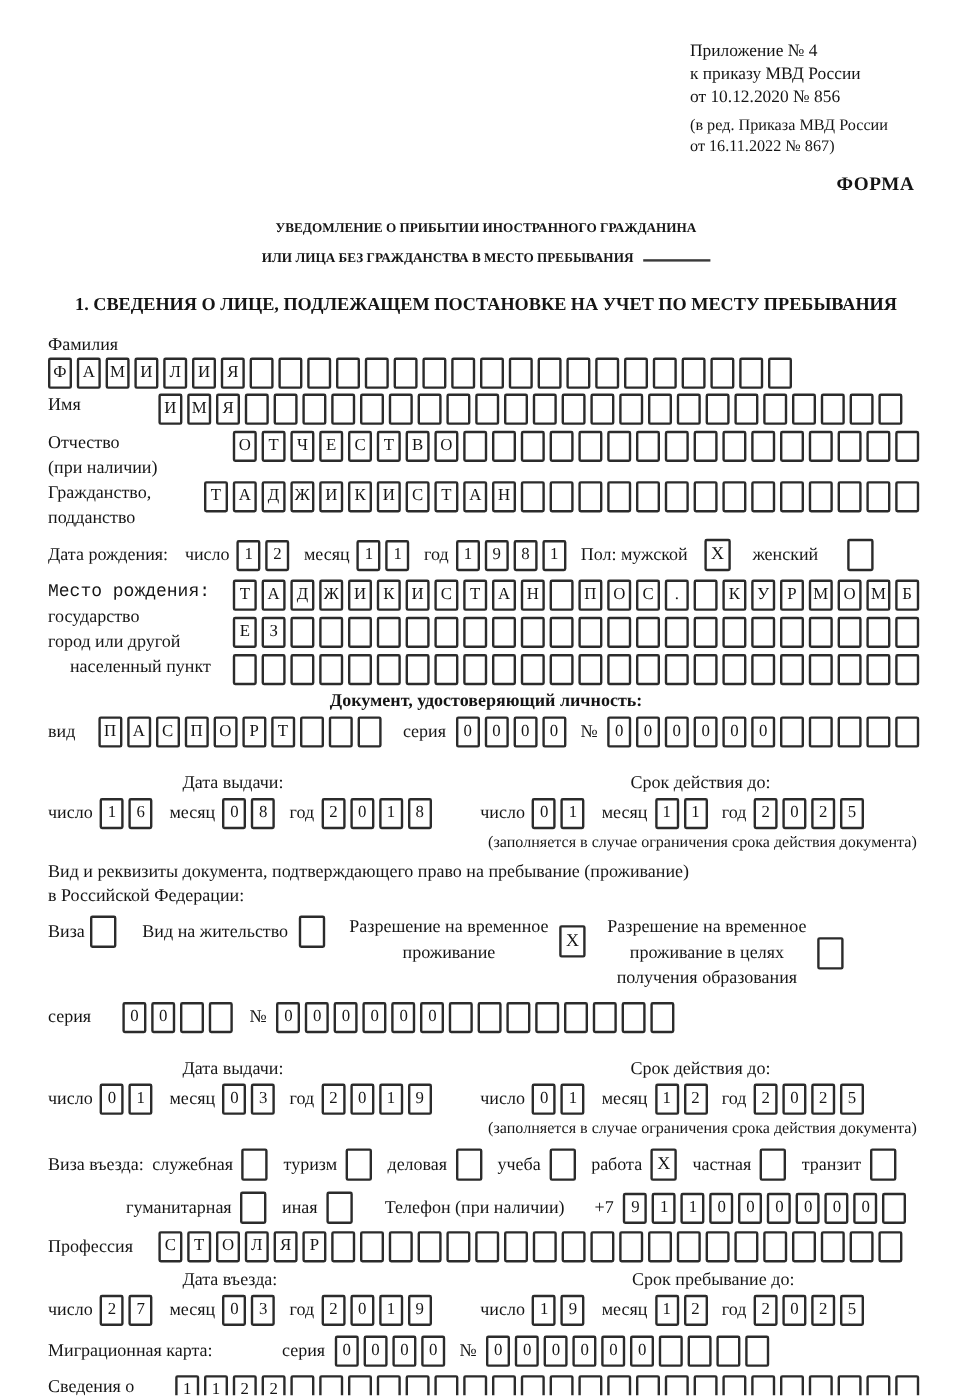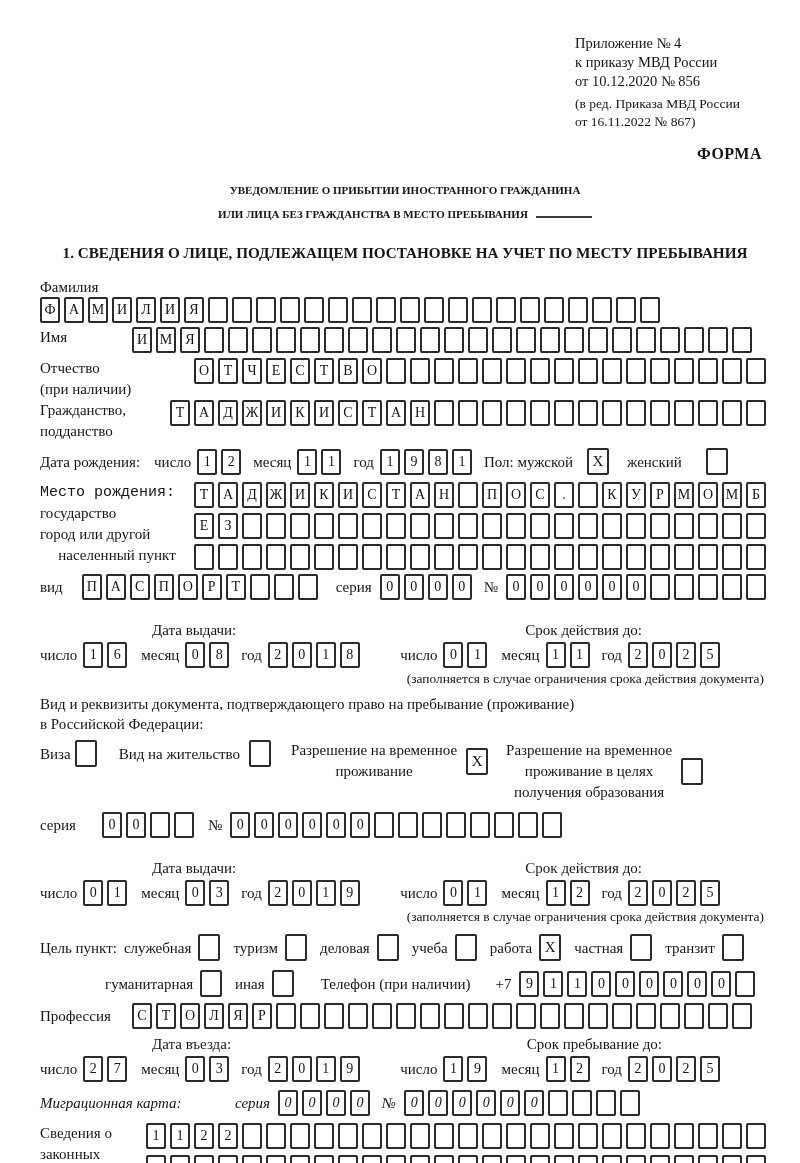--- a/index.html
+++ b/index.html
@@ -322,20 +322,21 @@
           <span class="cell"></span>
           <span class="cell"></span>
           <span class="cell"></span>
           <span class="cell"></span>
           <span class="cell"></span>
           <span class="cell"></span>
         </span>
     </span>
   </div>
 
+  <div class="doc-heading">Документ, удостоверяющий личность:</div>
 
   <div class="row vcenter" style="margin-top:4px;">
     <span class="lbl" style="width:70px;">вид</span>
     <span class="cells">
         <span class="cell">П</span>
         <span class="cell">А</span>
         <span class="cell">С</span>
         <span class="cell">П</span>
         <span class="cell">О</span>
         <span class="cell">Р</span>
@@ -509,21 +510,21 @@
           <span class="cell">2</span>
           <span class="cell">0</span>
           <span class="cell">2</span>
           <span class="cell">5</span>
         </span>
     </span>
   </div>
   <div class="note">(заполняется в случае ограничения срока действия документа)</div>
 
   <div class="purpose-row">
-    <span class="lbl">Цель пункт:</span>
+    <span class="lbl">Виза въезда:</span>
     <span class="lbl">служебная</span>
     <span class="cb"></span>
     <span class="lbl">туризм</span>
     <span class="cb"></span>
     <span class="lbl">деловая</span>
     <span class="cb"></span>
     <span class="lbl">учеба</span>
     <span class="cb"></span>
     <span class="lbl">работа</span>
     <span class="cb">X</span>
@@ -624,21 +625,21 @@
       <span class="lbl ml8">год</span>
       <span class="cells">
           <span class="cell">2</span>
           <span class="cell">0</span>
           <span class="cell">2</span>
           <span class="cell">5</span>
         </span>
     </span>
   </div>
 
-  <div class="row vcenter" style="margin-top:8px;font-style:italic;">
+  <div class="row vcenter" style="margin-top:8px;">
     <span class="lbl" style="width:195px;">Миграционная карта:</span>
     <span class="lbl" style="margin-right:8px;">серия</span>
     <span class="cells">
         <span class="cell">0</span>
         <span class="cell">0</span>
         <span class="cell">0</span>
         <span class="cell">0</span>
       </span>
     <span class="lbl ml8" style="margin-right:8px;">№</span>
     <span class="cells">

